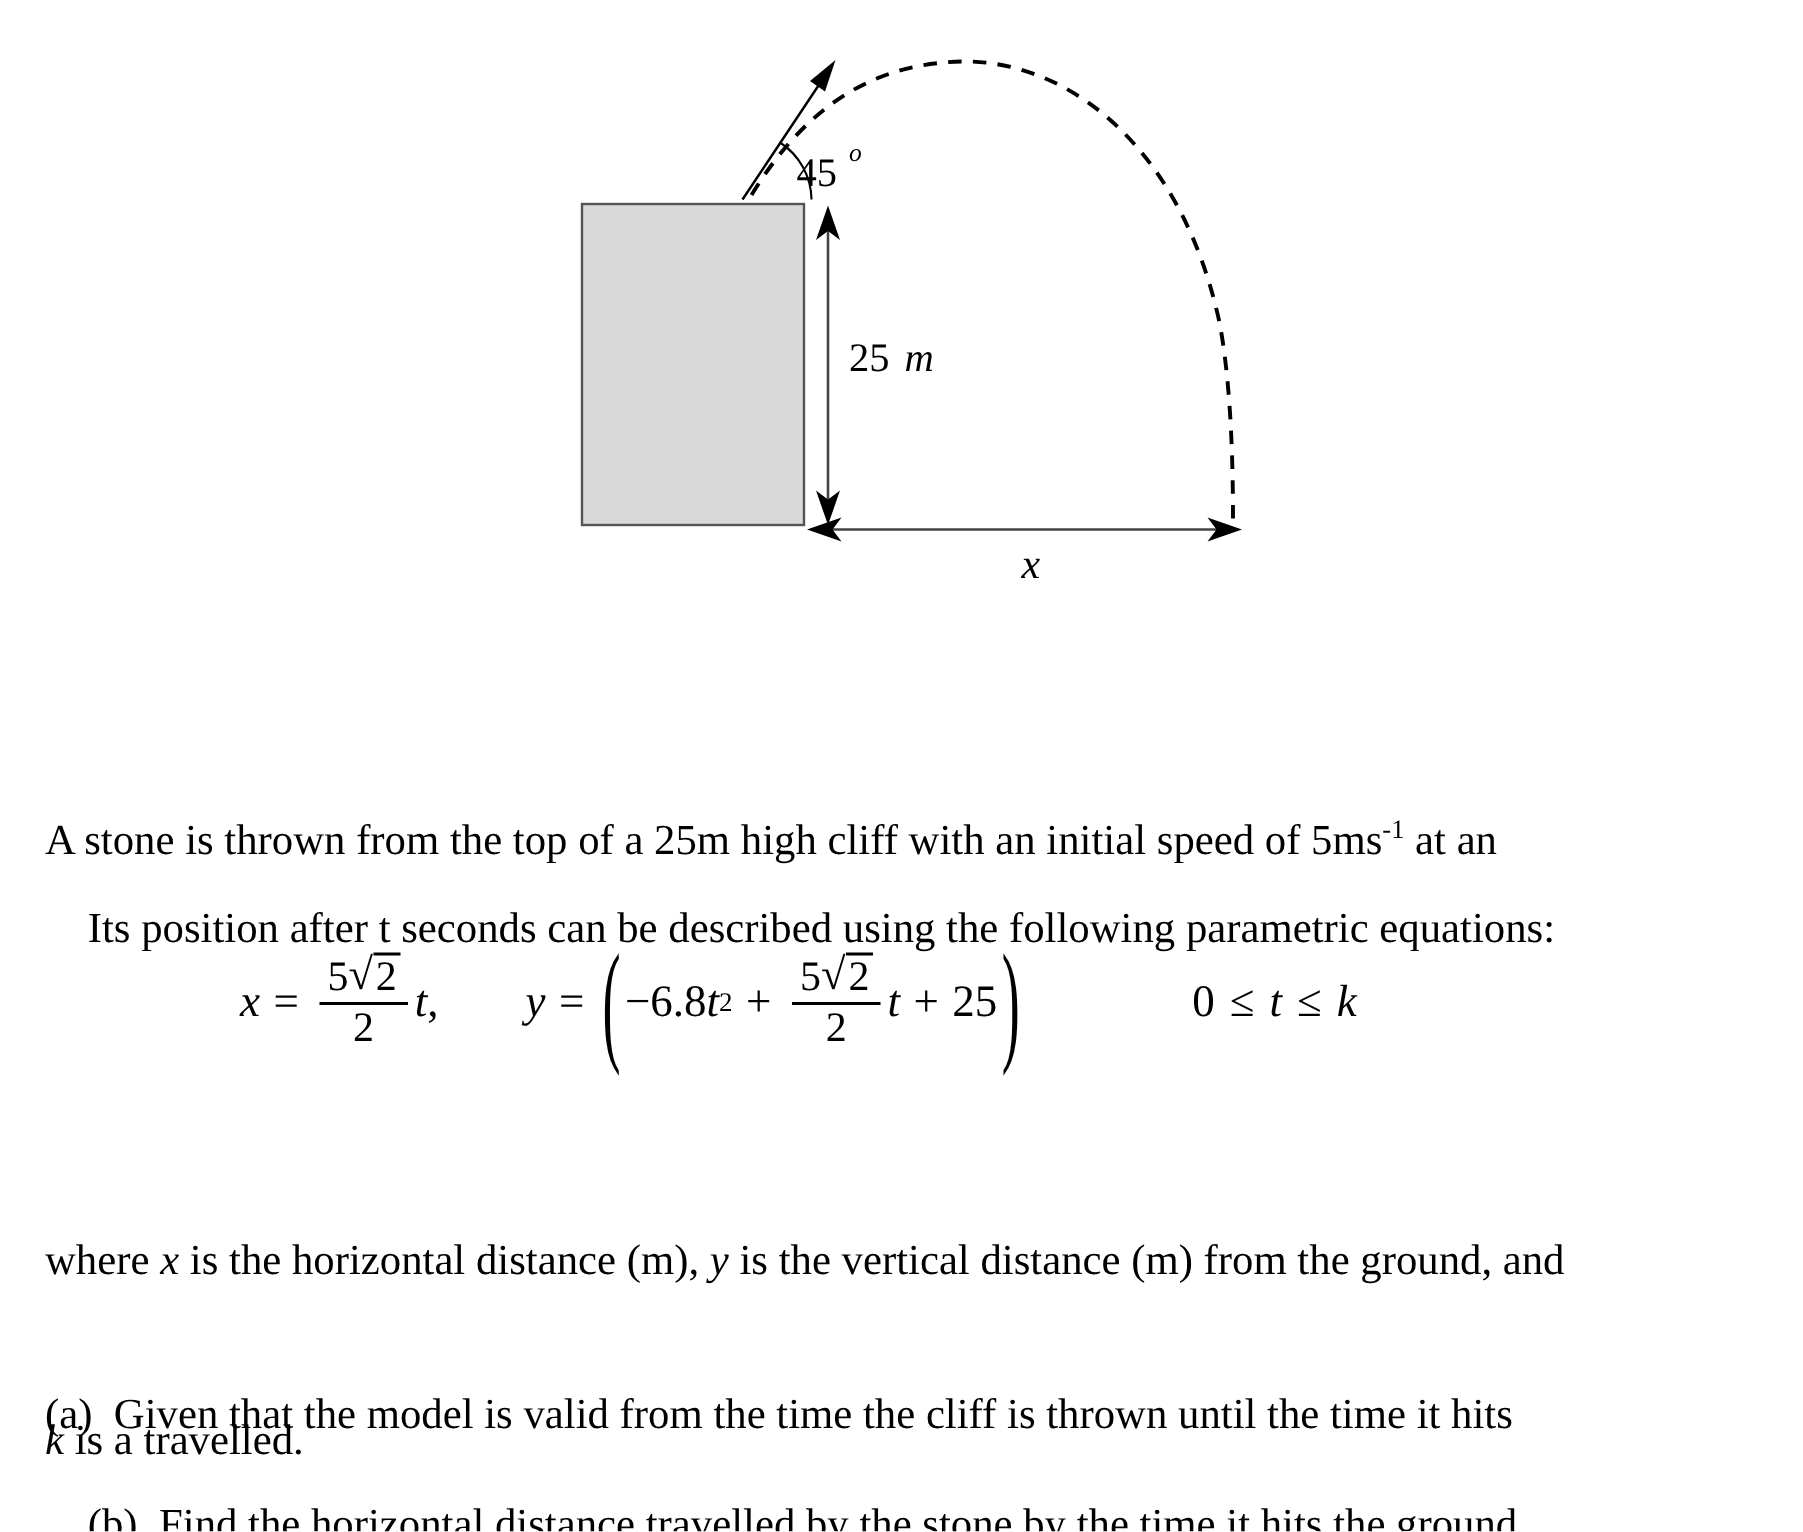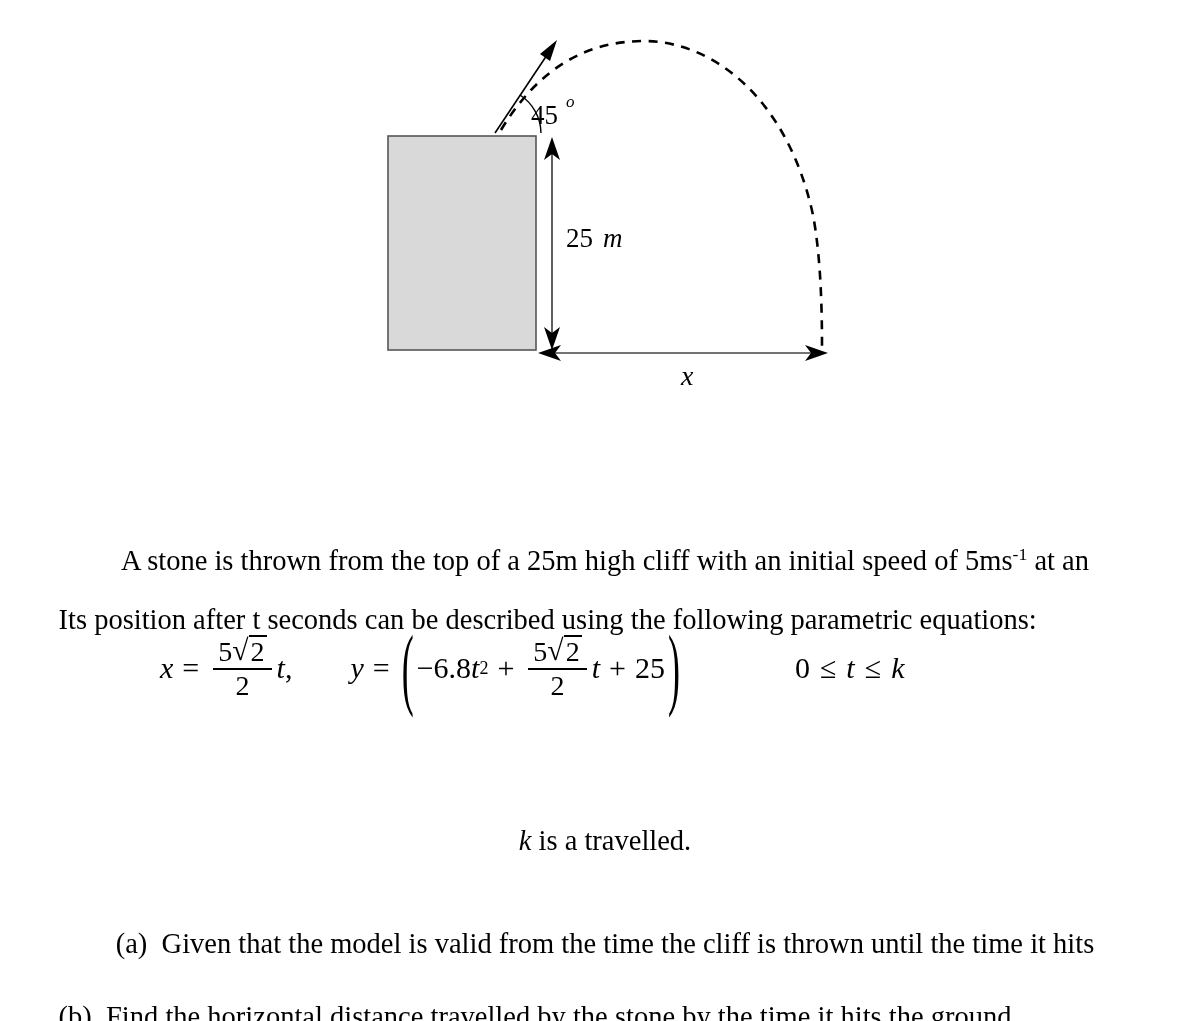--- a/index.html
+++ b/index.html
@@ -1,20 +1,20 @@
 <!DOCTYPE html>
 <html><head>
 <meta charset="utf-8">
 <style>
   html,body{margin:0;padding:0;background:#fff;}
   #page{position:relative;width:1202px;height:1021px;background:#fff;overflow:hidden;
         font-family:"Liberation Serif",serif;color:#000;padding-left:24px;}
   .para{position:absolute;left:30px;width:1150px;font-size:28.5px;line-height:40px;
         white-space:pre-wrap;}
-  .line{display:block;text-align:center;}
+  .line{display:block;}
   .it{font-style:italic;}
   sup.tsup{font-size:0.62em;vertical-align:super;line-height:0;}
   
   #eqrow{position:absolute;left:160px;top:616px;height:104px;display:flex;
          align-items:center;font-size:30px;}
   .sp8{margin:0 9px;}
   .frac{display:inline-flex;flex-direction:column;align-items:center;
         vertical-align:middle;margin:0 5px;font-size:28px;line-height:1.08;}
   .frac .num{display:inline-flex;align-items:flex-end;padding:0 5px 1px 5px;}
   .frac .den{border-top:2px solid #000;align-self:stretch;text-align:center;padding-top:1px;}
@@ -105,20 +105,21 @@
     <span class="bigparen">)</span>
 
     <span class="spacer2"></span>
 
     <span>
       <span>0</span><span class="dgap">≤</span><span class="it">t</span><span class="dgap">≤</span><span class="it">k</span>
     </span>
   </div>
 
   <div class="para" style="top:741px;">
+    <span class="line"><span>where </span><span class="it">x</span><span> is the horizontal distance (m), </span><span class="it">y</span><span> is the vertical distance (m) from the ground, and</span></span>
     <span class="line"><span class="it">k</span><span> is a travelled.</span></span>
   </div>
 
   <div class="para" style="top:844px;">
     <span class="line">(a)  Given that the model is valid from the time the cliff is thrown until the time it hits</span>
     
   </div>
 
   <div class="para" style="top:957px;">
     <span>(b)  Find the horizontal distance travelled by the stone by the time it hits the ground.</span>

